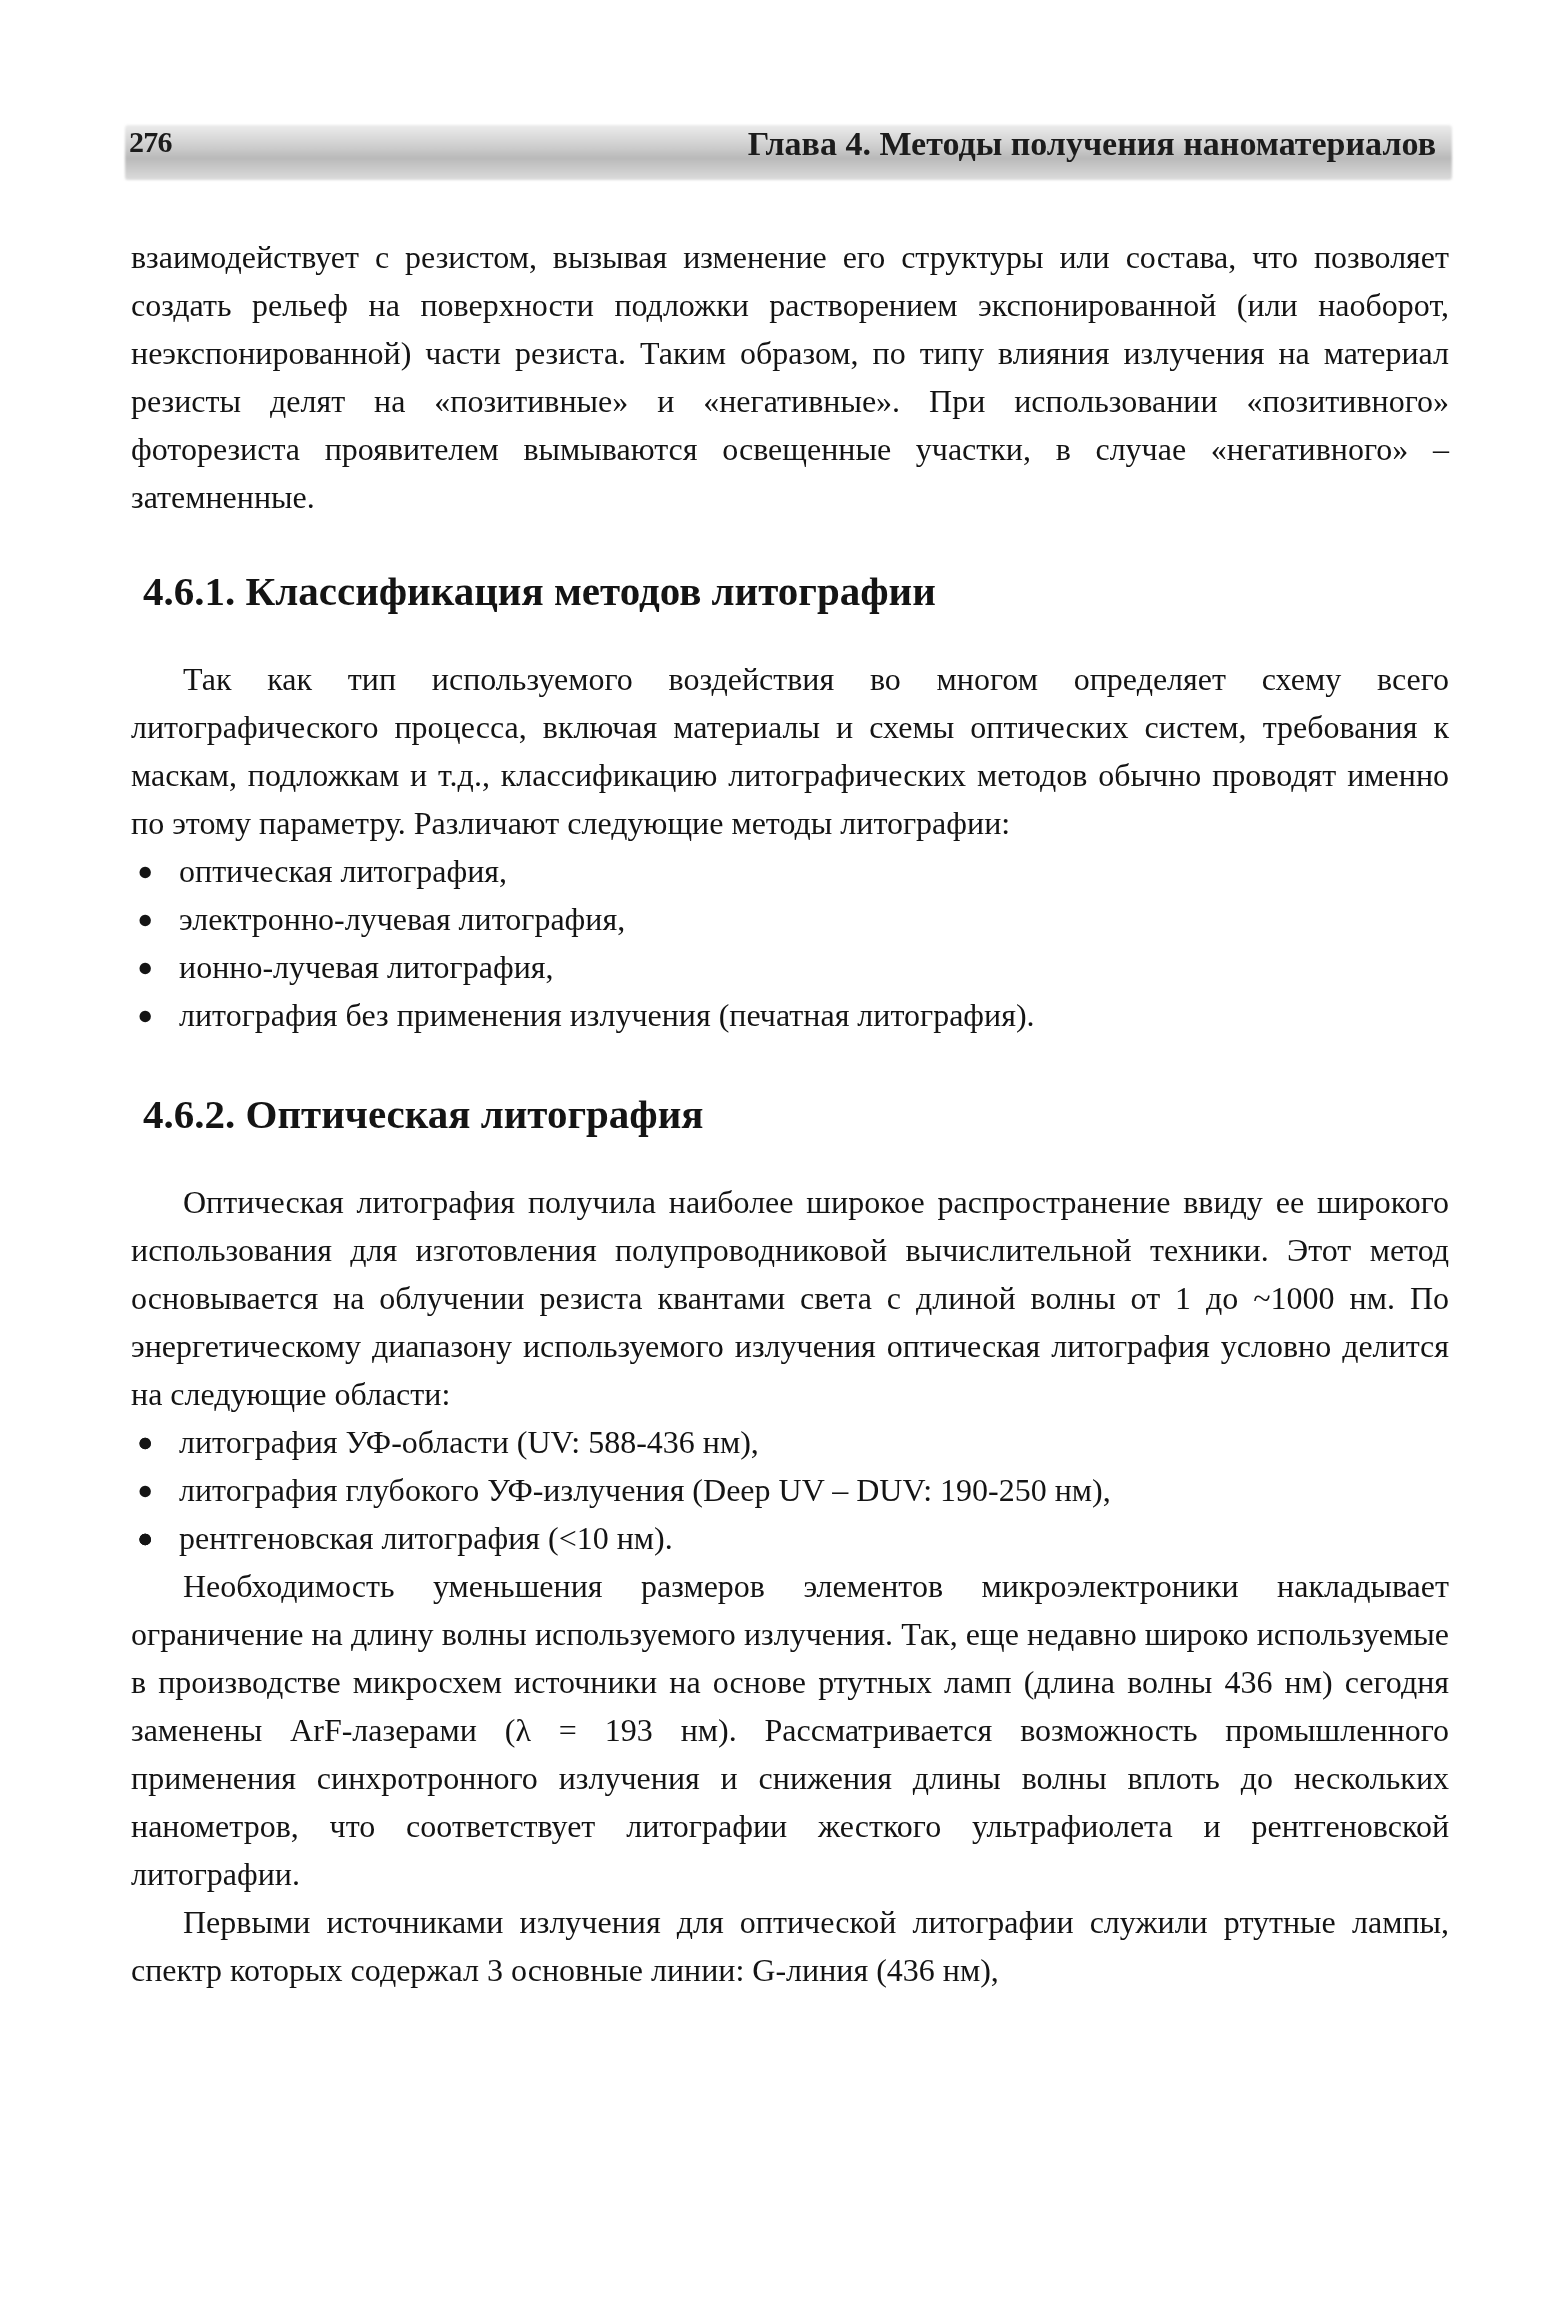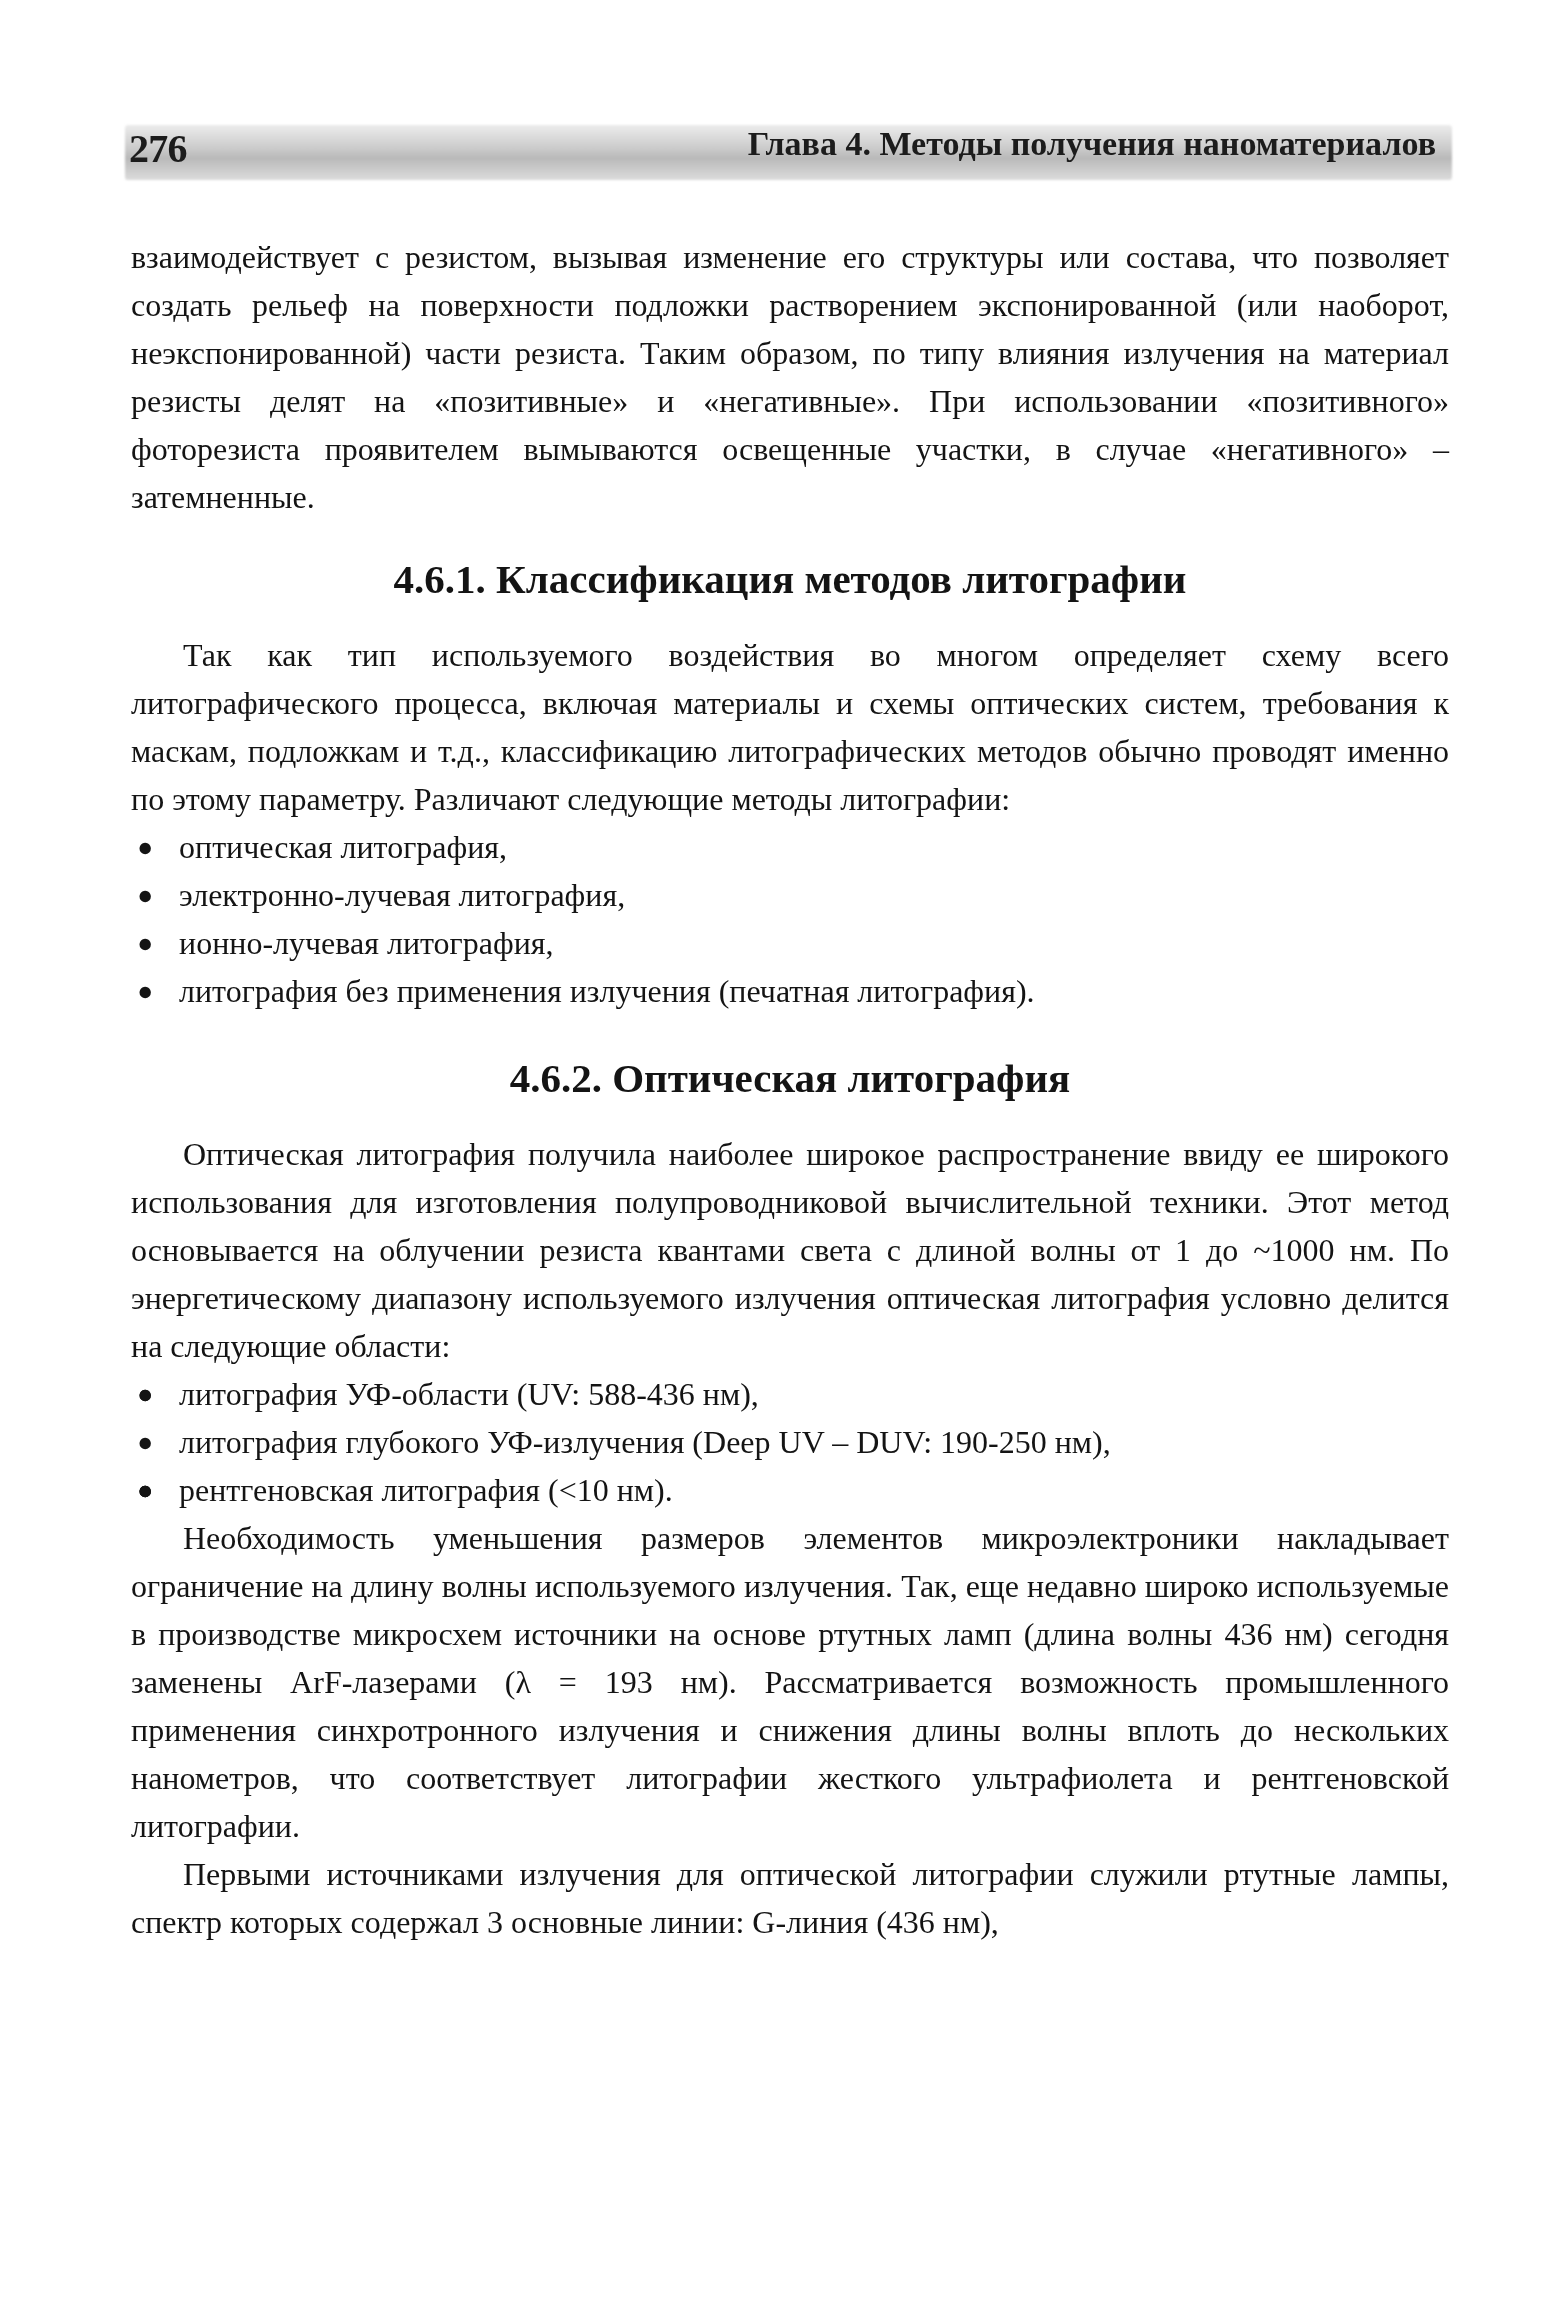--- a/index.html
+++ b/index.html
@@ -22,21 +22,21 @@
       width: 1327px;
       height: 55px;
       background: linear-gradient(to bottom, #ececec 0%, #c9c9c9 45%, #b9b9b9 60%, #dcdcdc 100%);
       border-radius: 3.1px;
       filter: blur(1.2px);
     }
     .page-number {
       position: absolute;
       left: 129px;
       top: 125px;
-      font-size: 40px;
+      font-size: 30px;
       font-weight: bold;
       color: #1c1c1c;
       letter-spacing: -0.8px;
     }
     .running-head {
       position: absolute;
       right: 125px;
       top: 125px;
       font-size: 34px;
       font-weight: bold;
@@ -56,24 +56,24 @@
       font-size: 32px;
       line-height: 48px;
       text-align: justify;
       text-align-last: left;
       hyphens: manual;
     }
     p.indent {
       text-indent: 52px;
     }
     h2.section-title {
-      margin: 0;
+      margin: 12px;
       font-size: 41px;
       font-weight: bold;
-      text-align: center;
+      text-align: left;
       line-height: 48px;
     }
     ul.bullets {
       list-style: none;
       margin: 0;
       padding: 0;
     }
     ul.bullets li {
       font-size: 32px;
       line-height: 48px;

